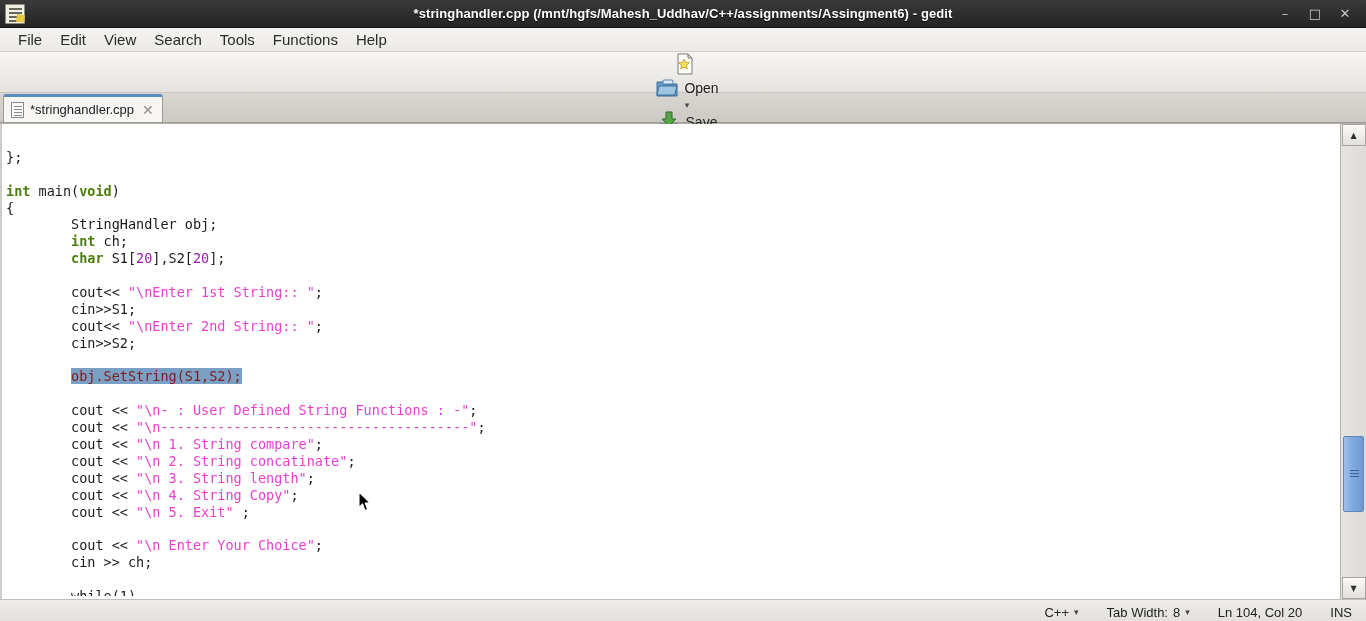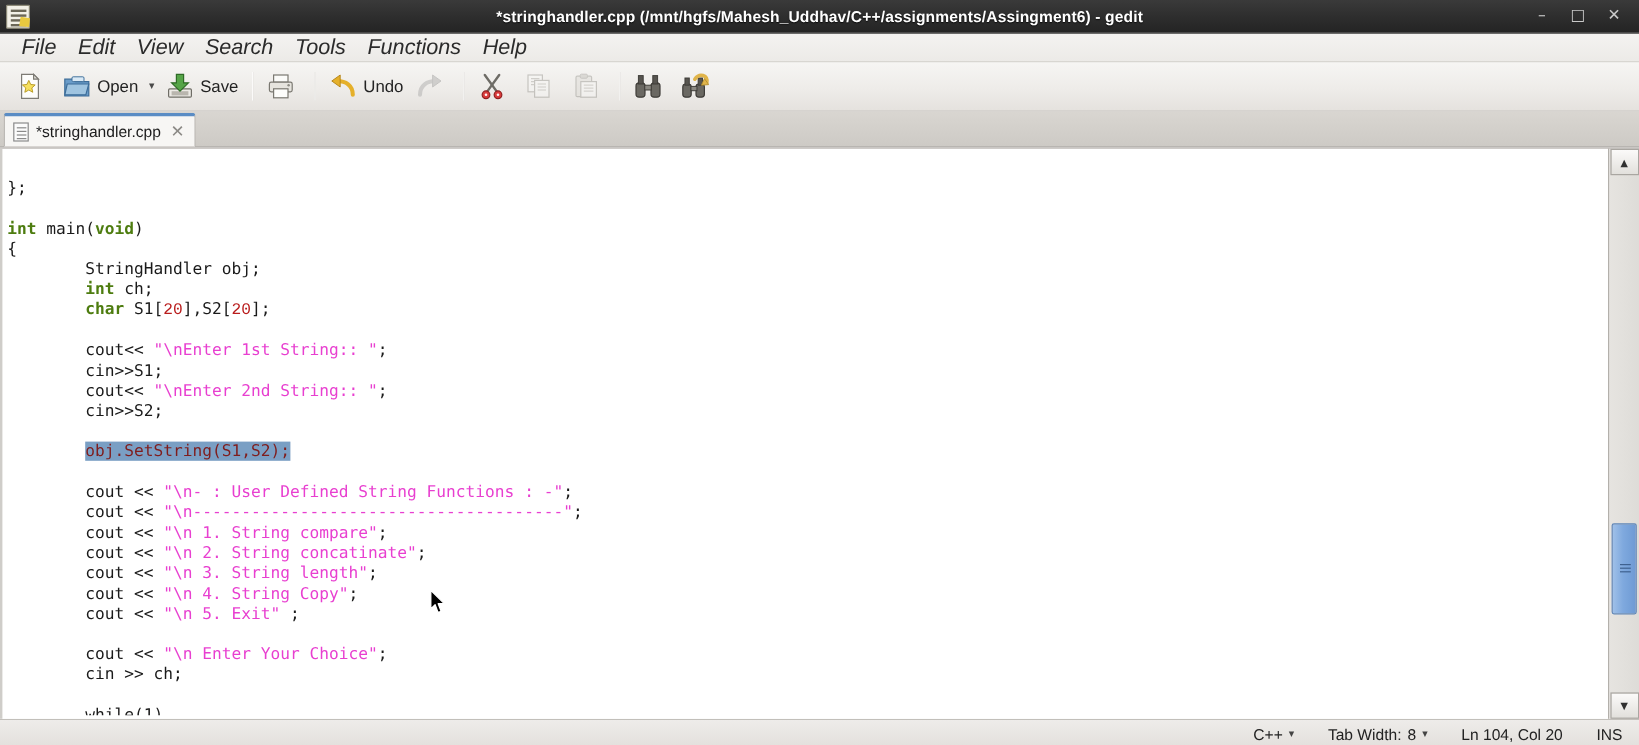--- a/index.html
+++ b/index.html
@@ -56,33 +56,33 @@
 
   
   .menubar {
     height: 24px;
     background: linear-gradient(to bottom, #f4f3f1, #eceae7);
     display: flex; align-items: center;
     padding-left: 9px;
     border-bottom: 1px solid #d3d0cb;
   }
   .menu-item {
-    font-size: 18px; color: #2b2b2b;
+    font-size: 15px; color: #2b2b2b;
     padding: 2px 9px; cursor: default;
     border-radius: 2px;
-    font-style: italic;
   }
 
   
   .toolbar {
     height: 41px;
     background: linear-gradient(to bottom, #f6f5f3 0%, #eeece9 55%, #e5e2de 100%);
     display: flex; align-items: center;
     padding-left: 8px;
     border-bottom: 1px solid #c9c6c1;
+    flex-direction: column;
   }
   .tbtn {
     display: flex; align-items: center; gap: 5px;
     height: 32px; padding: 0 5px;
     border-radius: 3px; cursor: default;
     font-size: 14px; color: #232323;
   }
   .tbtn.disabled { opacity: 0.38; }
   .tb-sep {
     width: 1px; height: 24px; margin: 0 6px;
@@ -146,21 +146,21 @@
   }
   .code {
     font-family: "DejaVu Sans Mono", monospace;
     font-size: 13.5px;
     line-height: 16.9px;
     color: #1a1a1a;
     white-space: pre;
   }
   .ln { height: 16.9px; }
   .kw  { color: #4d7c0f; font-weight: bold; }
-  .num { color: #b91c1c; font-family: Liberation Mono, monospace; }
+  .num { color: #a21caf; }
   .str { color: #e83fd0; }
   .sel {
     background: #7a9fc4;
     color: #7f1d1d;
     display: inline;
   }
   .cut-line { color: #1a1a1a; }
 
   
   .vscroll {

